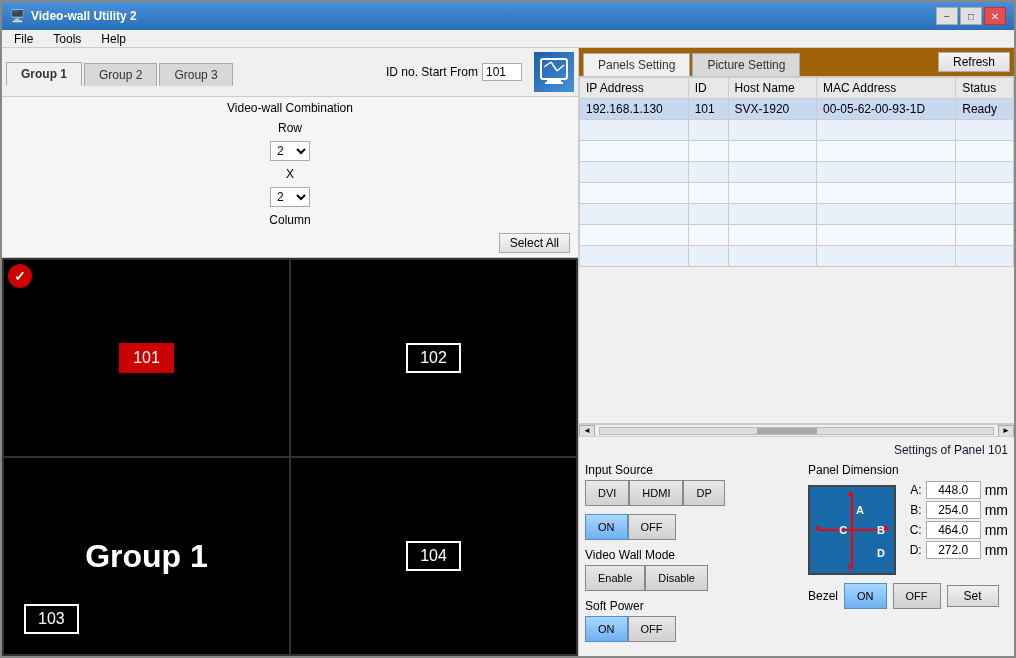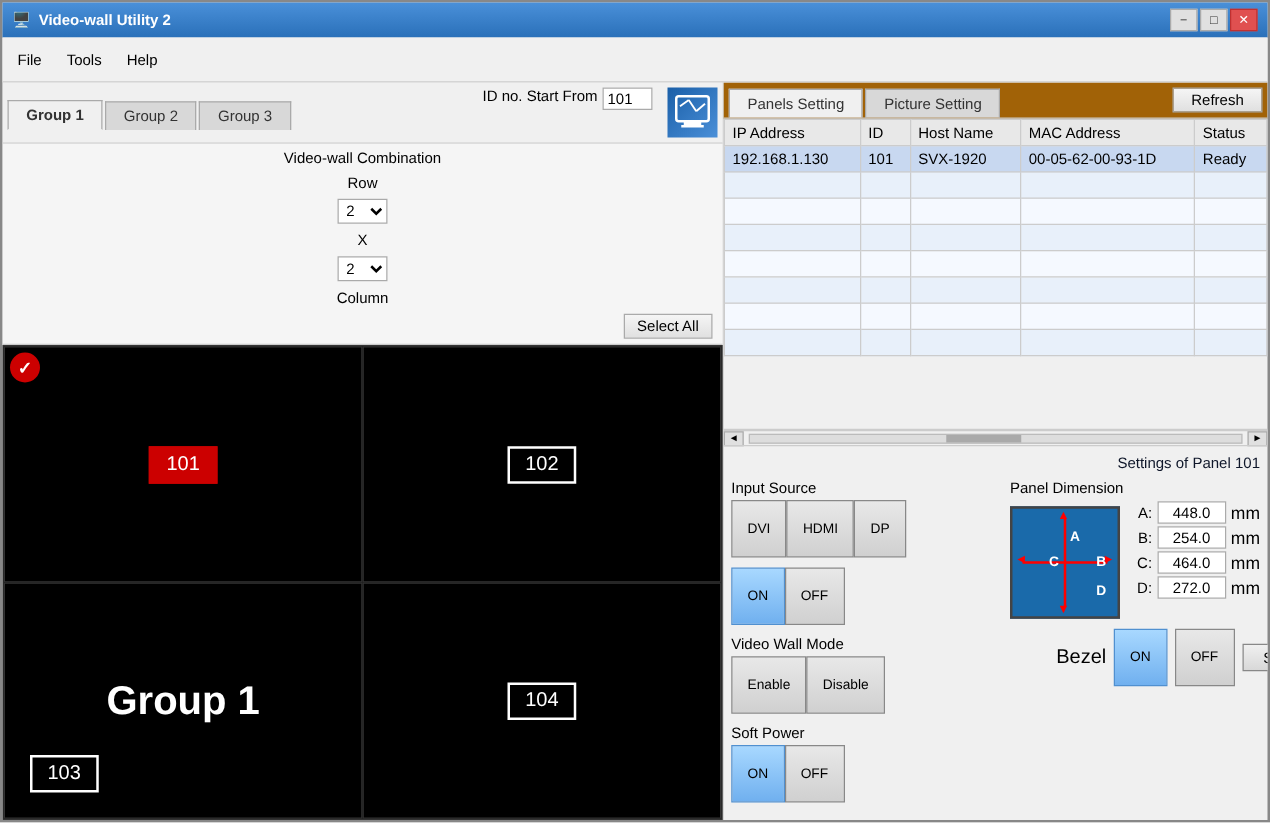--- a/index.html
+++ b/index.html
@@ -6,32 +6,32 @@
     body { font-family: 'Segoe UI', Tahoma, sans-serif; font-size: 12px; background: #f0f0f0; }
     
     .window { width: 1016px; height: 658px; border: 2px solid #888; background: #f0f0f0; display: flex; flex-direction: column; }
     
     .title-bar { background: linear-gradient(to bottom, #4a90d9, #2a70b9); color: white; height: 28px; display: flex; align-items: center; justify-content: space-between; padding: 0 8px; }
     .title-bar-left { display: flex; align-items: center; gap: 6px; font-size: 12px; font-weight: bold; }
     .title-controls { display: flex; gap: 2px; }
     .title-btn { width: 22px; height: 18px; border: 1px solid #aaa; background: #e0e0e0; cursor: pointer; display: flex; align-items: center; justify-content: center; font-size: 10px; color: #333; }
     .title-btn.close { background: #e05050; color: white; border-color: #c03030; }
     
-    .menu-bar { background: #f0f0f0; border-bottom: 1px solid #ccc; height: 36px; display: flex; align-items: center; padding: 0 4px; gap: 4px; }
+    .menu-bar { background: #f0f0f0; border-bottom: 1px solid #ccc; height: 18px; display: flex; align-items: center; padding: 0 4px; gap: 4px; }
     .menu-item { padding: 2px 8px; cursor: pointer; font-size: 12px; }
     
     .main-area { display: flex; flex: 1; overflow: hidden; }
     
     
     .left-panel { flex: 1; display: flex; flex-direction: column; border-right: 1px solid #ccc; }
     
     .tabs-row { display: flex; align-items: center; background: #f0f0f0; border-bottom: 1px solid #ccc; padding: 4px 4px 0 4px; gap: 0; }
     .tab { padding: 4px 14px; border: 1px solid #aaa; border-bottom: none; cursor: pointer; background: #d8d8d8; color: #333; font-size: 12px; margin-right: 2px; }
     .tab.active { background: #f0f0f0; border-bottom: 1px solid #f0f0f0; font-weight: bold; z-index: 1; }
-    .id-start { margin-left: auto; display: flex; align-items: flex-start; gap: 4px; font-size: 12px; padding-bottom: 4px; }
+    .id-start { margin-left: auto; display: flex; align-items: center; gap: 4px; font-size: 12px; padding-bottom: 4px; }
     .id-input { width: 40px; border: 1px solid #aaa; padding: 1px 3px; font-size: 12px; }
     .logo-img { width: 40px; height: 40px; background: linear-gradient(135deg, #1a5fa8, #4a8fd8); display: flex; align-items: center; justify-content: center; margin-left: 8px; }
     
     .video-wall-options { display: flex; align-items: center; padding: 4px 8px; border-bottom: 1px solid #ccc; gap: 6px; font-size: 12px; background: #f5f5f5; flex-direction: column; }
     .combo-box { border: 1px solid #aaa; background: white; padding: 1px 2px; font-size: 12px; width: 40px; }
     .select-all-btn { margin-left: auto; padding: 2px 10px; background: linear-gradient(to bottom, #f5f5f5, #e0e0e0); border: 1px solid #aaa; cursor: pointer; font-size: 12px; }
     
     .canvas-area { flex: 1; background: #000; position: relative; overflow: hidden; }
     .check-icon { position: absolute; top: 6px; left: 6px; width: 24px; height: 24px; background: #cc0000; border-radius: 50%; display: flex; align-items: center; justify-content: center; color: white; font-size: 14px; font-weight: bold; }
     
@@ -68,21 +68,21 @@
     .settings-panel { padding: 6px; border-top: 1px solid #ccc; }
     .settings-title { font-size: 12px; text-align: right; margin-bottom: 6px; color: #0f172a; }
     
     .settings-body { display: flex; gap: 8px; }
     .settings-left { flex: 1; }
     .settings-right { width: 200px; }
     
     .setting-group { margin-bottom: 8px; }
     .setting-label { font-size: 12px; margin-bottom: 3px; }
     .btn-group { display: flex; gap: 0; }
-    .toggle-btn { padding: 16px 12px; border: 1px solid #888; background: linear-gradient(to bottom, #e8e8e8, #d0d0d0); cursor: pointer; font-size: 11px; text-align: right; }
+    .toggle-btn { padding: 6px 12px; border: 1px solid #888; background: linear-gradient(to bottom, #e8e8e8, #d0d0d0); cursor: pointer; font-size: 11px; text-align: right; }
     .toggle-btn.active-on { background: linear-gradient(to bottom, #a8d8ff, #70b0ef); border-color: #5090d0; }
     .panel-dim-title { font-size: 12px; margin-bottom: 4px; }
     .dim-values { font-size: 12px; }
     .dim-row { display: flex; align-items: center; margin-bottom: 2px; gap: 4px; }
     .dim-label { width: 18px; text-align: right; }
     .dim-input { width: 55px; border: 1px solid #aaa; padding: 1px 3px; text-align: center; font-size: 12px; }
     .dim-unit { font-size: 14px; }
     
     .panel-diagram { width: 140px; height: 90px; background: #1a6aaa; border: 2px solid #444; position: relative; margin: 4px 0; }
     .arrow-h { position: absolute; top: 50%; left: 8px; right: 8px; height: 2px; background: red; transform: translateY(-50%); }
@@ -90,21 +90,21 @@
     .arrow-h::after { content: '►'; position: absolute; right: -6px; color: red; font-size: 10px; top: -7px; }
     .arrow-v { position: absolute; left: 50%; top: 8px; bottom: 8px; width: 2px; background: red; transform: translateX(-50%); }
     .arrow-v::before { content: '▲'; position: absolute; top: -8px; left: -5px; color: red; font-size: 10px; }
     .arrow-v::after { content: '▼'; position: absolute; bottom: -8px; left: -5px; color: red; font-size: 10px; }
     .dim-a-label { position: absolute; top: 20%; left: 55%; color: white; font-size: 11px; font-weight: bold; }
     .dim-b-label { position: absolute; top: 50%; left: 80%; color: white; font-size: 11px; font-weight: bold; transform: translateY(-50%); }
     .dim-c-label { position: absolute; top: 50%; left: 35%; color: white; font-size: 11px; font-weight: bold; transform: translateY(-50%); }
     .dim-d-label { position: absolute; top: 70%; left: 80%; color: white; font-size: 11px; font-weight: bold; }
     
     .bezel-row { display: flex; align-items: center; gap: 6px; margin-top: 4px; }
-    .bezel-label { font-size: 16px; margin-left: 37px; }
+    .bezel-label { font-size: 12px; }
     .set-btn { padding: 3px 16px; border: 1px solid #888; background: linear-gradient(to bottom, #f0f0f0, #d8d8d8); cursor: pointer; font-size: 12px; }
   </style>
 </head>
 <body>
 
 <div class="window">
 
   <div class="title-bar">
     <div class="title-bar-left">
       <span>🖥️</span>

